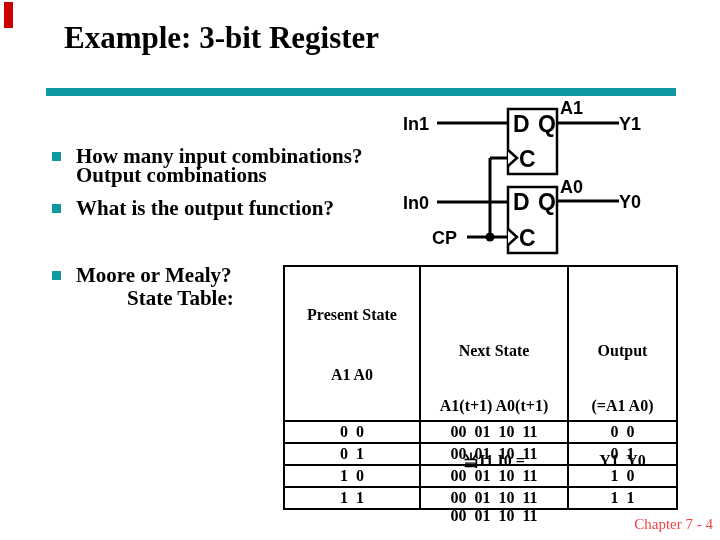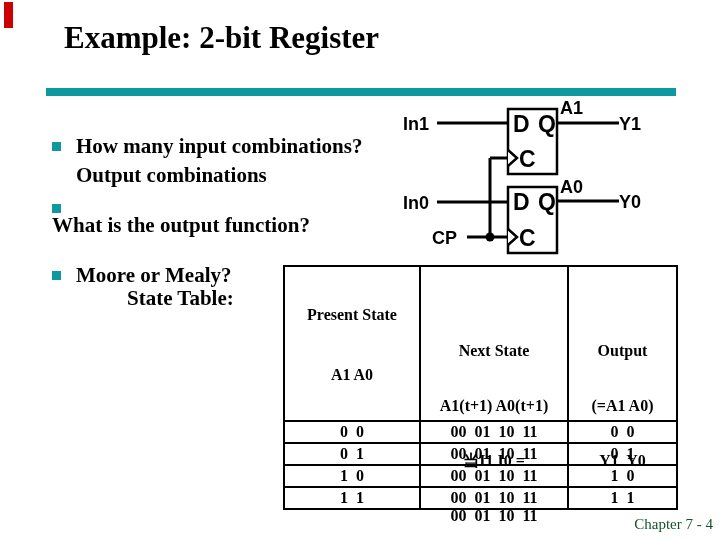--- a/index.html
+++ b/index.html
@@ -10,23 +10,23 @@
 
   .title{position:absolute;left:64px;top:20px;font-size:31px;font-weight:bold;white-space:nowrap;}
 
   .title-rule{position:absolute;left:46px;top:88px;width:630px;height:8px;background:#0e98a0;}
 
   .bullet-line{position:absolute;display:flex;align-items:flex-start;
                font-size:21px;font-weight:bold;line-height:1.15;white-space:nowrap;}
   .bullet-sq{flex:0 0 auto;width:9px;height:9px;background:#0e98a0;margin-top:8px;margin-right:15px;}
   .bullet-sq.small{width:8px;height:8px;margin-right:12px;}
   .bl1{left:52px;top:101px;}
-  .bl2{left:52px;top:134px;justify-content:flex-end;}
+  .bl2{left:52px;top:144px;justify-content:flex-end;}
   .bl3{left:76px;top:163px;}
-  .bl4{left:52px;top:196px;flex-direction:column;}
+  .bl4{left:52px;top:196px;}
   .bl5{left:52px;top:230px;}
   .bl6{left:52px;top:263px;}
   .bl7{left:127px;top:286px;}
   .bl8{left:50px;top:440px;}
   .emph{font-style:italic;}
 
   .circuit{position:absolute;left:395px;top:95px;width:260px;height:168px;}
   .circuit text{font-family:"Liberation Sans",sans-serif;font-weight:bold;fill:#000;}
   .circuit .lbl{font-size:18px;}
   .circuit .port{font-size:23px;}
@@ -34,30 +34,30 @@
   .state-table{position:absolute;left:283px;top:265px;border-collapse:collapse;
                table-layout:fixed;font-weight:bold;text-align:center;}
   .state-table td,.state-table th{border:2px solid #000;padding:0;font-size:16px;
                font-weight:bold;white-space:pre;vertical-align:middle;}
   .state-table th{vertical-align:top;height:81px;}
   .c1{width:134px;} .c2{width:146px;border-radius:7px;} .c3{width:107px;}
   .hdr-stack{display:flex;flex-direction:column;justify-content:space-between;height:79px;padding-top:2px;}
   .hdr-line{line-height:19px;}
   .data-row td{height:20px;line-height:20px;margin-top:36px;}
 
-  .footer{position:absolute;right:7px;top:516px;font-size:15px;color:#14532d;white-space:nowrap;}
+  .footer{position:absolute;right:7px;top:516px;font-size:15px;color:#ef4444;white-space:nowrap;}
 </style>
 </head>
 <body>
 
 <div class="slide">
 
   <div class="corner-mark"></div>
 
-  <div class="title">Example: 2-bit Register</div>
+  <div class="title">Example: 3-bit Register</div>
 
   <div class="title-rule"></div>
 
   <div class="bullet-line bl2">
     <span class="bullet-sq"></span>
     <span>How many input combinations?</span>
   </div>
   <div class="bullet-line bl3">
     <span>Output combinations</span>
   </div>

